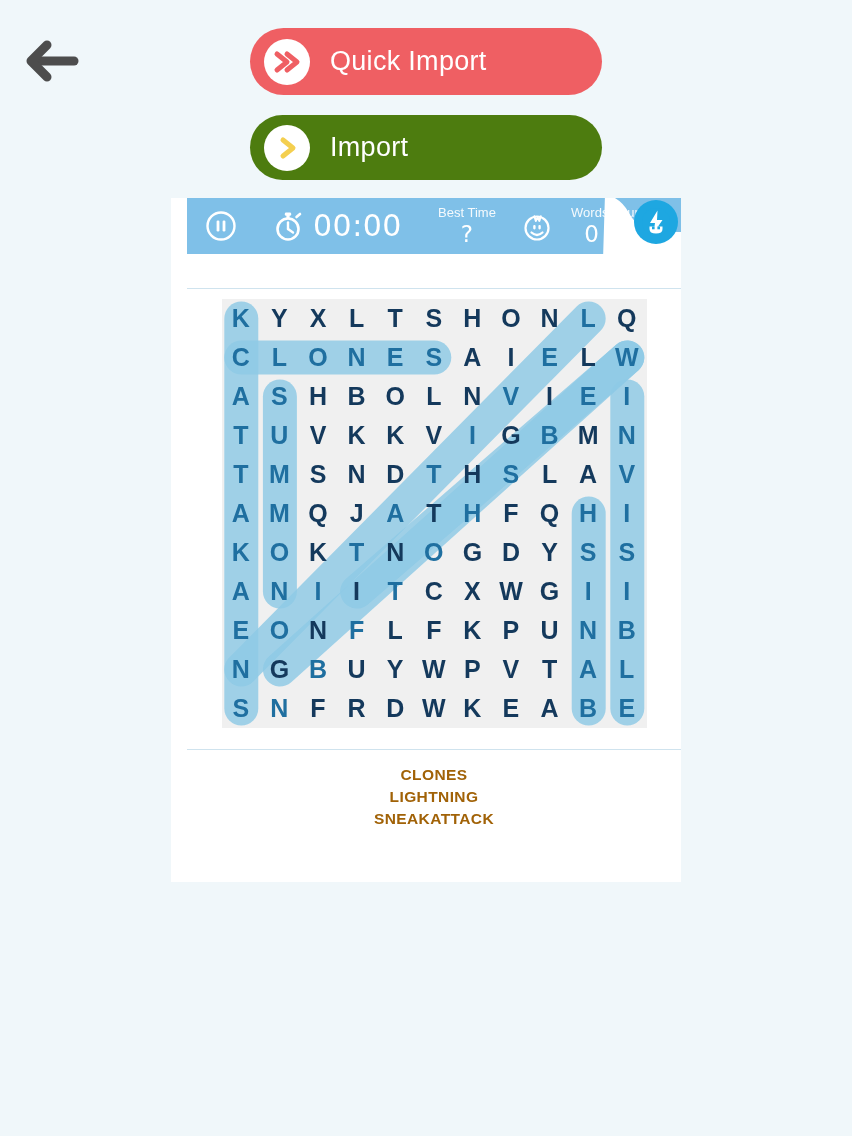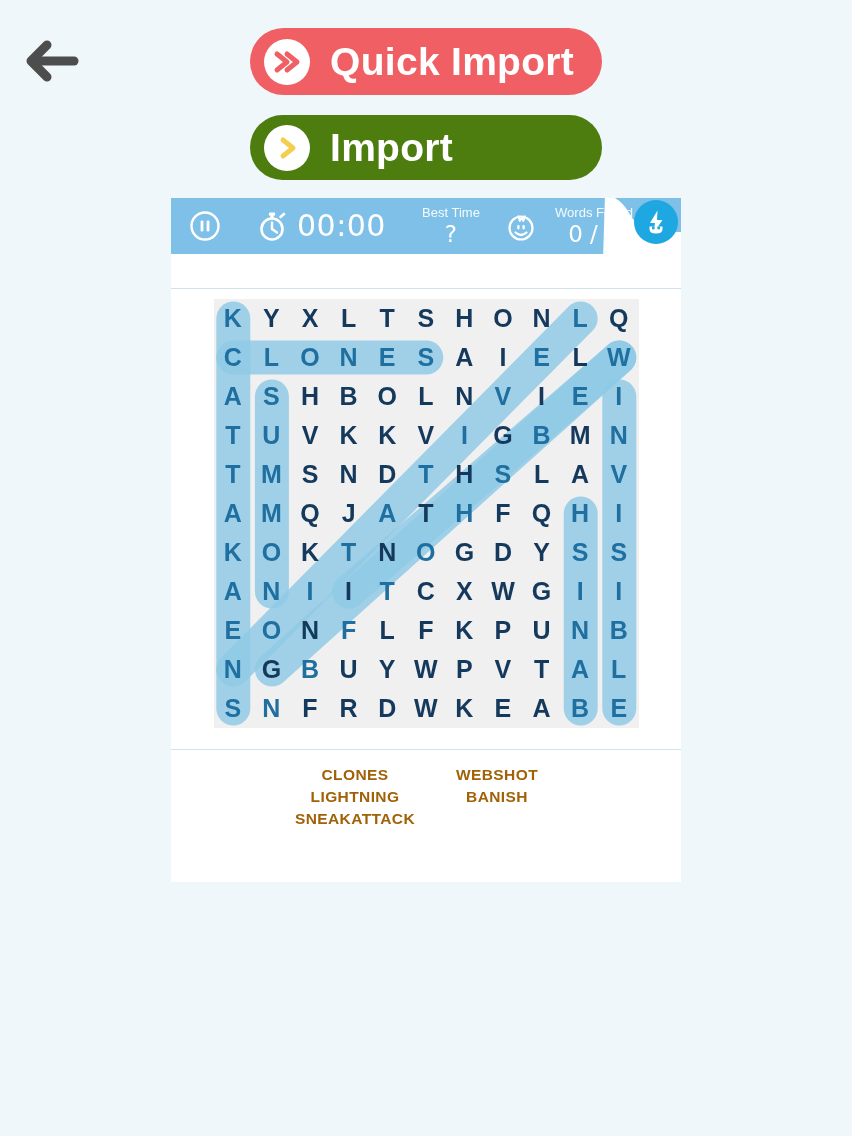--- a/index.html
+++ b/index.html
@@ -40,34 +40,35 @@
   }
   .imp-icon {
     width: 46px; height: 46px; border-radius: 50%;
     background: #ffffff;
     display: flex; align-items: center; justify-content: center;
     flex: 0 0 auto;
   }
   #quick-import .imp-icon { background: #ffffff; }
   .imp-label {
     color: #ffffff;
-    font-size: 39px;
-    font-weight: 700;
+    font-size: 27px;
+    font-weight: 400;
     letter-spacing: 0.3px;
     margin-left: 20px;
     line-height: 1;
   }
 
   
   .card {
     position: absolute;
     left: 171px; top: 198px;
     width: 510px; height: 684px;
     background: #ffffff;
     overflow: hidden;
+    padding-left: 16px;
   }
 
   
   .statusbar {
     position: relative;
     height: 56px;
     background: #7fc0e8;
     display: flex;
     align-items: center;
     padding: 0 0 0 12px;
@@ -391,19 +392,15 @@
     </div>
 
     <div class="divider"></div>
 
     <div class="wordlist" id="wordlist">
         <div class="wl-col">
           <div class="wl-word">CLONES</div>
           <div class="wl-word">LIGHTNING</div>
           <div class="wl-word">SNEAKATTACK</div>
         </div>
-        <div class="wl-col">
-          <div class="wl-word">WEBSHOT</div>
-          <div class="wl-word">BANISH</div>
-        </div>
       </div>
   </div>
 </div>
 
 </body></html>

